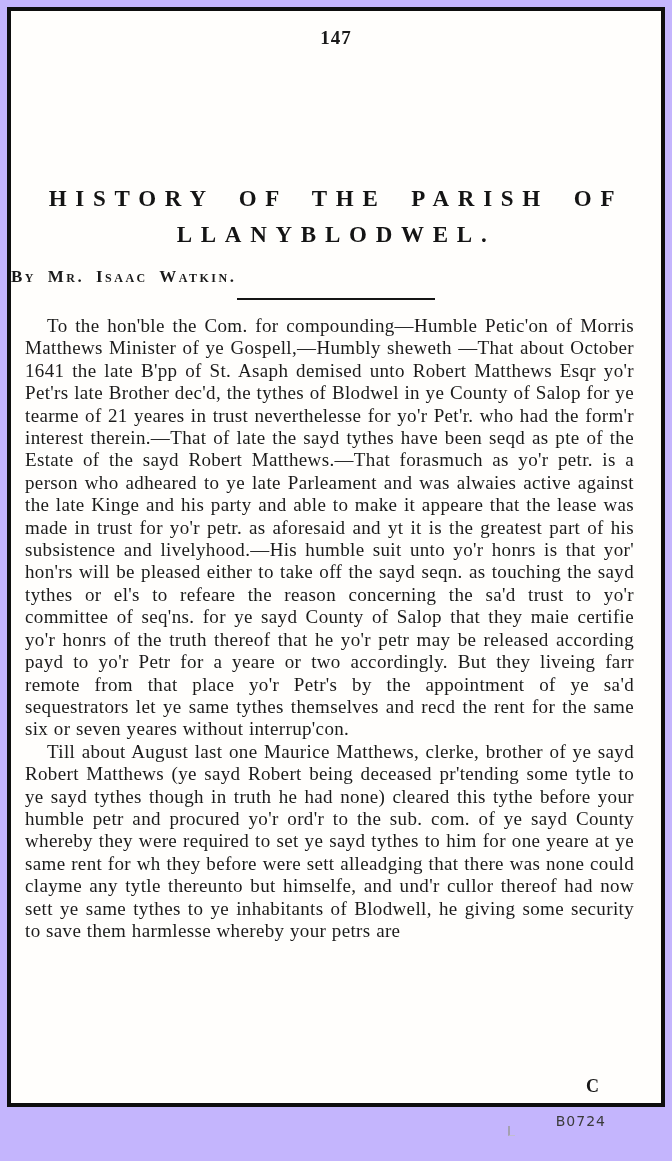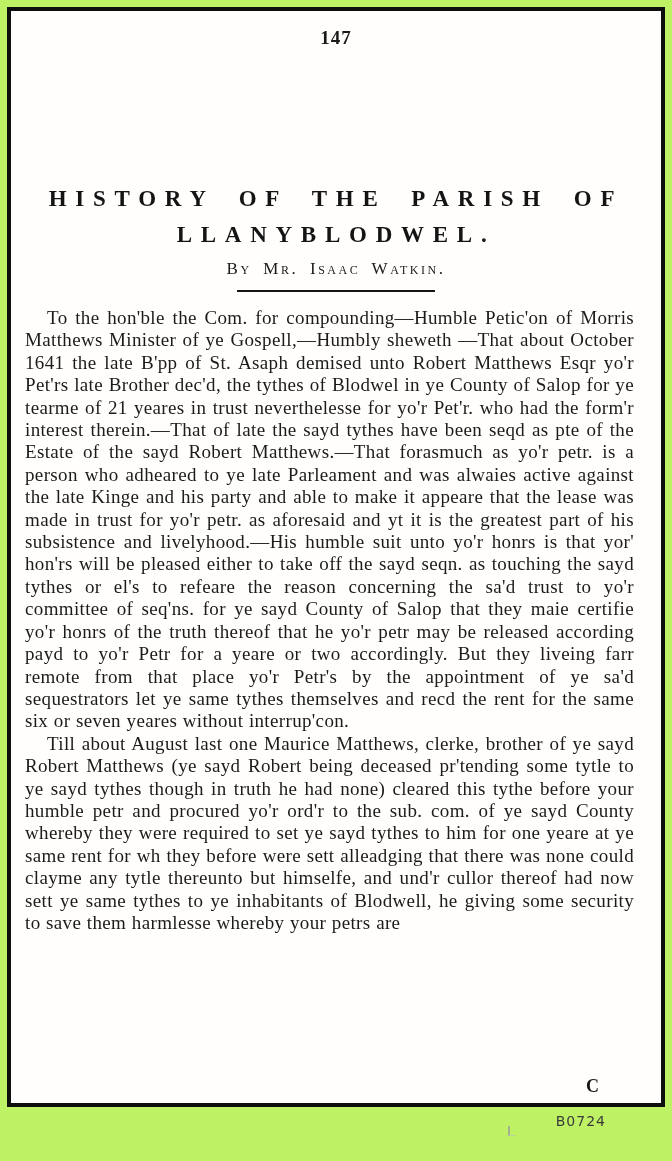--- a/index.html
+++ b/index.html
@@ -6,21 +6,21 @@
   html, body { background: #ffffff; }
   body {
     width: 672px; height: 1161px;
     font-family: "Liberation Serif", serif;
     position: relative;
     overflow: hidden;
   }
   .scan {
     position: relative;
     width: 672px; height: 1161px;
-    background: #bef264;
+    background: #c4b5fd;
   }
   .frame {
     position: absolute;
     left: 7px; top: 7px;
     width: 658px; height: 1100px;
     border: 4px solid #0e0e0e;
     background: #fffefc;
   }
   .page-number {
     text-align: center;
@@ -34,24 +34,23 @@
     margin-top: 132px;
     text-align: center;
     font-size: 23px;
     font-weight: bold;
     letter-spacing: 0.38em;
     word-spacing: 0.45em;
     line-height: 36px;
     color: #141414;
   }
   .byline {
-    margin-top: 6px;
-    text-align: center;
+    margin-top: 14px;
     font-variant: small-caps;
-    font-weight: normal;
+    font-weight: bold;
     font-size: 17px;
     letter-spacing: 2.5px;
     word-spacing: 5px;
     color: #1a1a1a;
   }
   .rule {
     width: 198px; height: 2px;
     background: #151515;
     margin: 11px auto 0 auto;
   }

